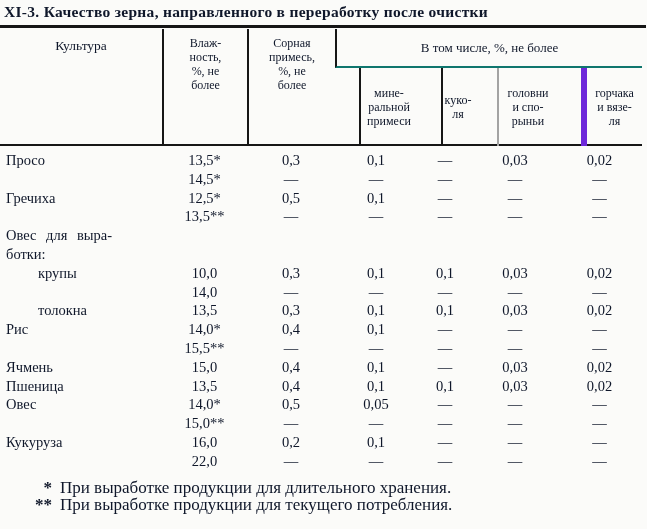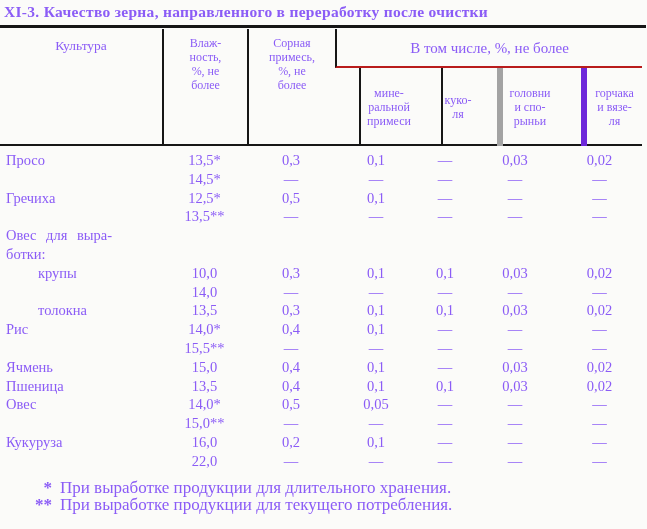--- a/index.html
+++ b/index.html
@@ -1,21 +1,21 @@
 <!DOCTYPE html>
 <html><head>
 <meta charset="utf-8">
 <style>
   * { margin: 0; padding: 0; box-sizing: border-box; }
   html, body { background: #e8e8e6; }
   .page {
     position: relative;
     width: 647px; height: 529px;
     background: #fbfbf9;
-    color: #8b5cf6;
+    color: #0f172a;
     font-family: "Liberation Serif", serif;
     overflow: hidden;
   }
   .title {
     position: absolute; left: 4px; top: 3px;
     font-size: 15.5px; font-weight: bold;
     letter-spacing: 0.3px;
     white-space: nowrap;
   }
   .top-rule {
@@ -33,29 +33,29 @@
     border-bottom: 2px solid #161616;
     font-size: 12px; line-height: 14px;
     text-align: center;
   }
   .hcell { padding-top: 7px; }
   .hc-culture { grid-column: 1; grid-row: 1 / 3; padding-top: 10px; font-size: 13.5px; }
   .hc-moisture { grid-column: 2; grid-row: 1 / 3; border-left: 2px solid #161616; }
   .hc-weed { grid-column: 3; grid-row: 1 / 3; border-left: 2px solid #161616; }
   .hc-group {
     grid-column: 4 / 8; grid-row: 1;
-    border-left: 2px solid #161616; border-bottom: 2px solid #b91c1c;
-    font-size: 15px;
+    border-left: 2px solid #161616; border-bottom: 2px solid #0f766e;
+    font-size: 13px;
     display: flex; align-items: center; justify-content: center;
     padding-top: 0;
   }
   .hc-sub { grid-row: 2; display: flex; align-items: center; justify-content: center; padding-top: 0; margin-left: 24px; }
   .hc-sub1 { grid-column: 4; border-left: 2px solid #161616; }
   .hc-sub2 { grid-column: 5; border-left: 2px solid #161616; }
-  .hc-sub3 { grid-column: 6; border-left: 6px solid #a3a3a3; }
+  .hc-sub3 { grid-column: 6; border-left: 2px solid #a3a3a3; }
   .hc-sub4 { grid-column: 7; border-left: 6px solid #6d28d9; }
   .table-body {
     position: absolute; left: 0; top: 151px;
     width: 642px;
     font-size: 14.5px;
   }
   .trow { height: 18.8px; line-height: 18.8px; }
   .trow .label {
     grid-column: 1;
     padding-left: 6px;

